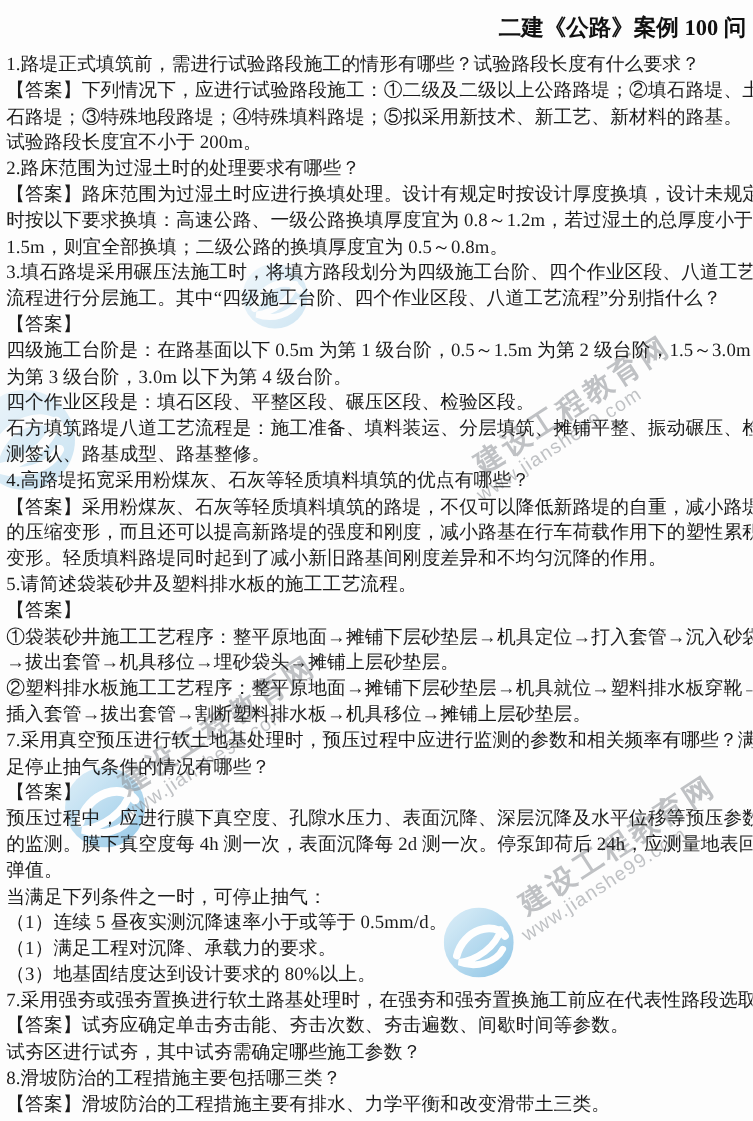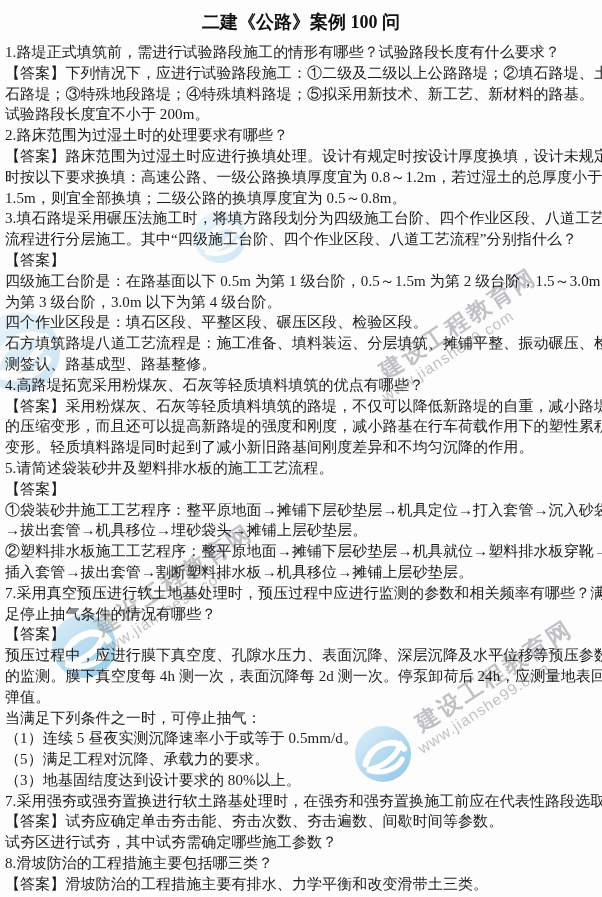--- a/index.html
+++ b/index.html
@@ -8,21 +8,21 @@
     background:#fdfdfd;
     font-family:"Liberation Serif","DejaVu Serif",serif;
     position:relative; overflow:hidden;
   }
   
   .doc {
     position:absolute; inset:0; z-index:2;
     padding:8px 5px 0 5px; box-sizing:border-box;
   }
   .title {
-    text-align:center; font-weight:bold;
+    text-align:right; font-weight:bold;
     font-size:18px; line-height:24px;
     color:#111; margin:2px 0 8px 0;
   }
   .body-lines .line {
     font-size:15px; line-height:20.8px;
     color:#1b1b1b; white-space:nowrap;
     letter-spacing:0.1px;
   }
   
   .wm {
@@ -151,21 +151,21 @@
       <div class="line">②塑料排水板施工工艺程序：整平原地面→摊铺下层砂垫层→机具就位→塑料排水板穿靴→</div>
       <div class="line">插入套管→拔出套管→割断塑料排水板→机具移位→摊铺上层砂垫层。</div>
       <div class="line">7.采用真空预压进行软土地基处理时，预压过程中应进行监测的参数和相关频率有哪些？满</div>
       <div class="line">足停止抽气条件的情况有哪些？</div>
       <div class="line">【答案】</div>
       <div class="line">预压过程中，应进行膜下真空度、孔隙水压力、表面沉降、深层沉降及水平位移等预压参数</div>
       <div class="line">的监测。膜下真空度每 4h 测一次，表面沉降每 2d 测一次。停泵卸荷后 24h，应测量地表回</div>
       <div class="line">弹值。</div>
       <div class="line">当满足下列条件之一时，可停止抽气：</div>
       <div class="line">（1）连续 5 昼夜实测沉降速率小于或等于 0.5mm/d。</div>
-      <div class="line">（5）满足工程对沉降、承载力的要求。</div>
+      <div class="line">（1）满足工程对沉降、承载力的要求。</div>
       <div class="line">（3）地基固结度达到设计要求的 80%以上。</div>
       <div class="line">7.采用强夯或强夯置换进行软土路基处理时，在强夯和强夯置换施工前应在代表性路段选取</div>
       <div class="line">【答案】试夯应确定单击夯击能、夯击次数、夯击遍数、间歇时间等参数。</div>
       <div class="line">试夯区进行试夯，其中试夯需确定哪些施工参数？</div>
       <div class="line">8.滑坡防治的工程措施主要包括哪三类？</div>
       <div class="line">【答案】滑坡防治的工程措施主要有排水、力学平衡和改变滑带土三类。</div>
     </div>
 </div>
 
 </body></html>

